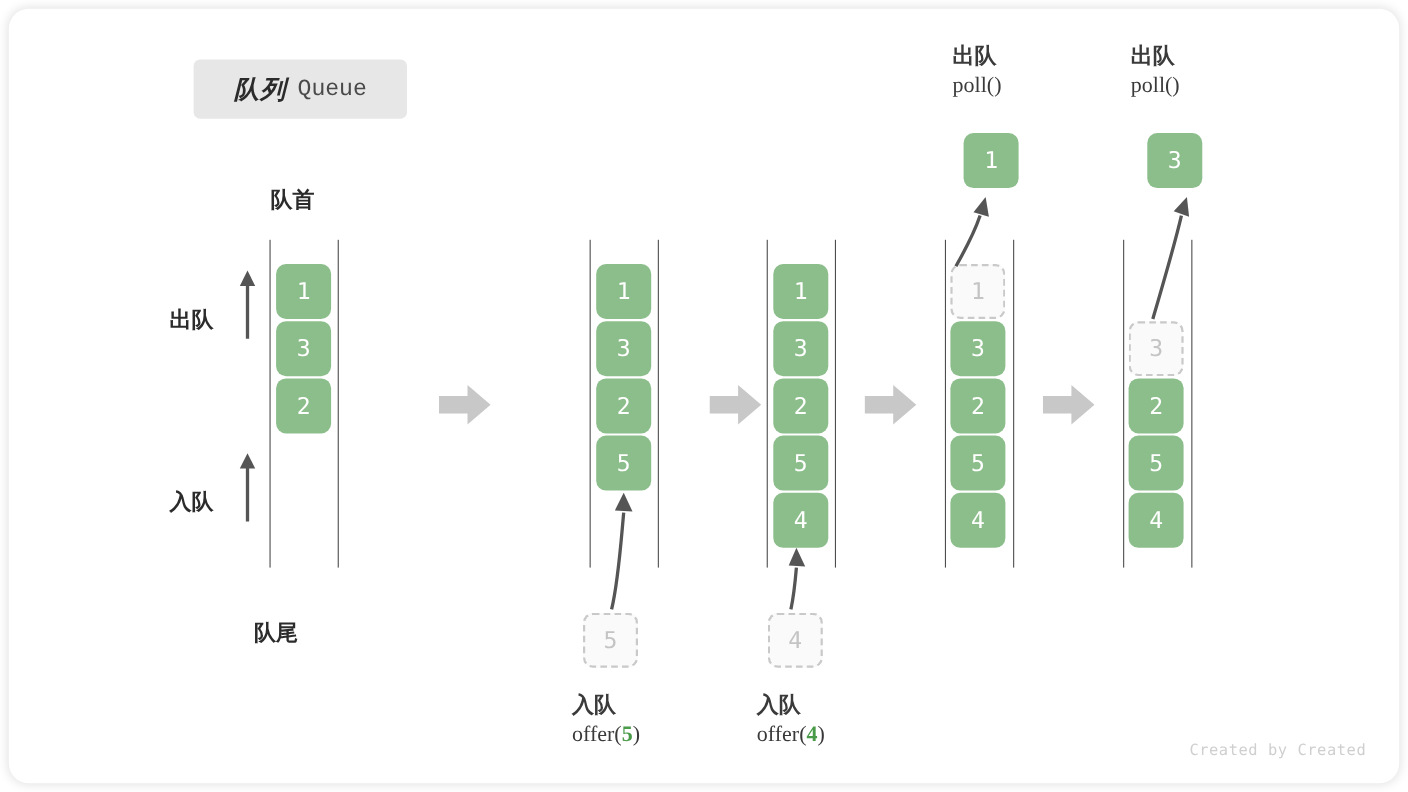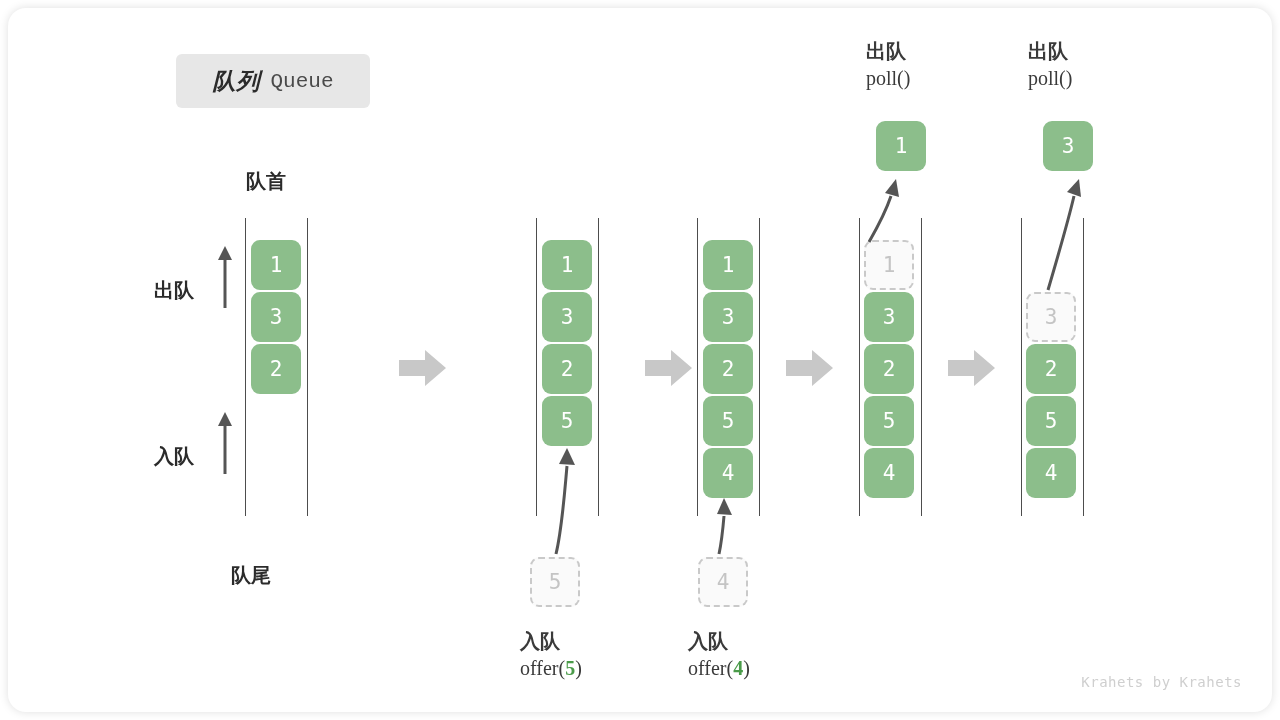--- a/index.html
+++ b/index.html
@@ -166,15 +166,15 @@
   <div class="cell" style="left:1035px;top:113px;">3</div>
   <svg class="thin-arrow" style="left:1030px;top:168px;" width="50" height="116">
     <path d="M10,114 C20,80 30,46 36,20" stroke="#555555" stroke-width="3" fill="none"></path>
     <polygon points="41,3 29,16 43,21" fill="#555555"></polygon>
   </svg>
   <div class="op-label" style="left:1020px;top:30px;">
     <div class="l1">出队</div>
     <div class="l2"><span>poll(</span><span class="num"></span><span>)</span></div>
   </div>
 
-  <div id="watermark">Krahets by Krahets</div>
+  <div id="watermark">Created by Created</div>
 
 </div>
 
 </body></html>

